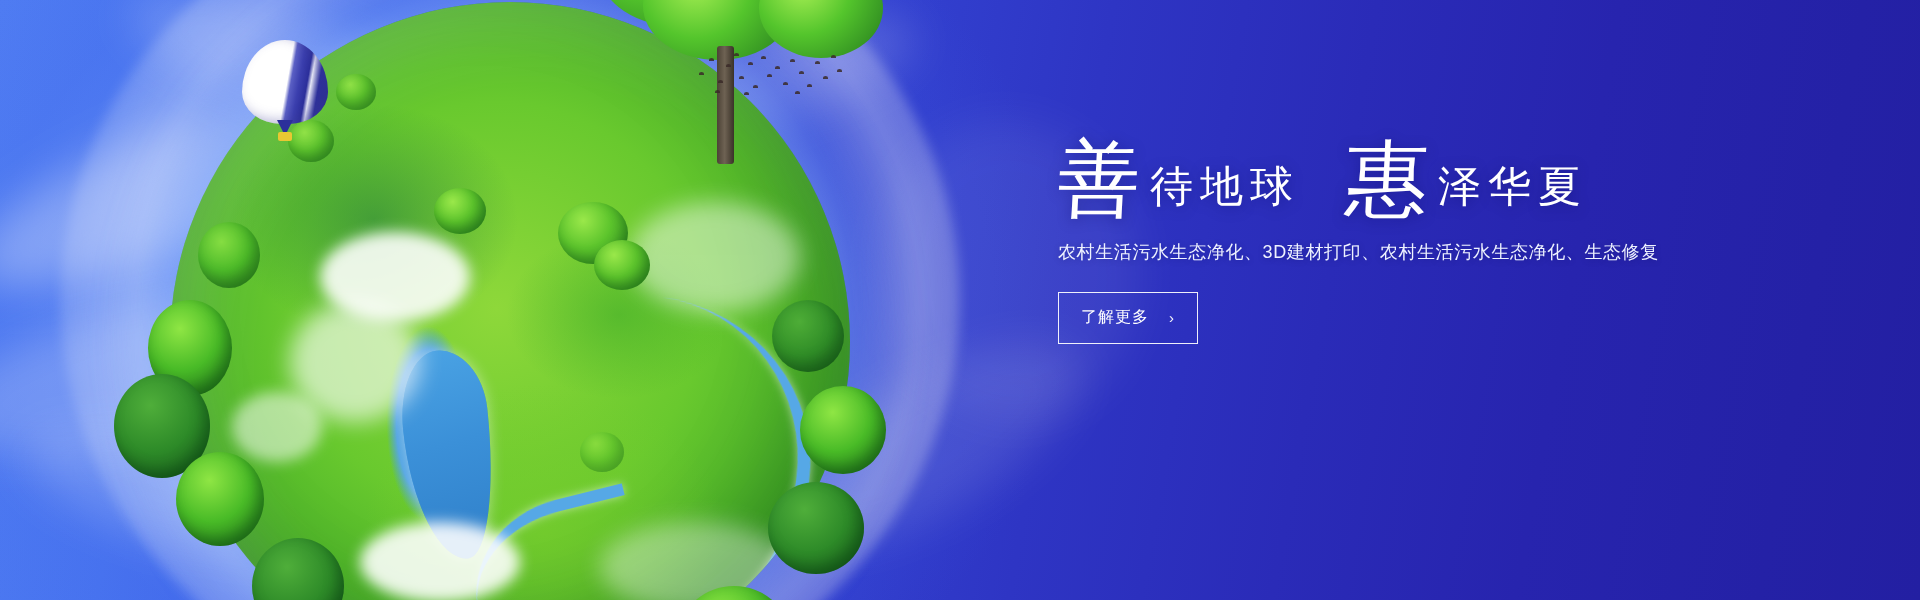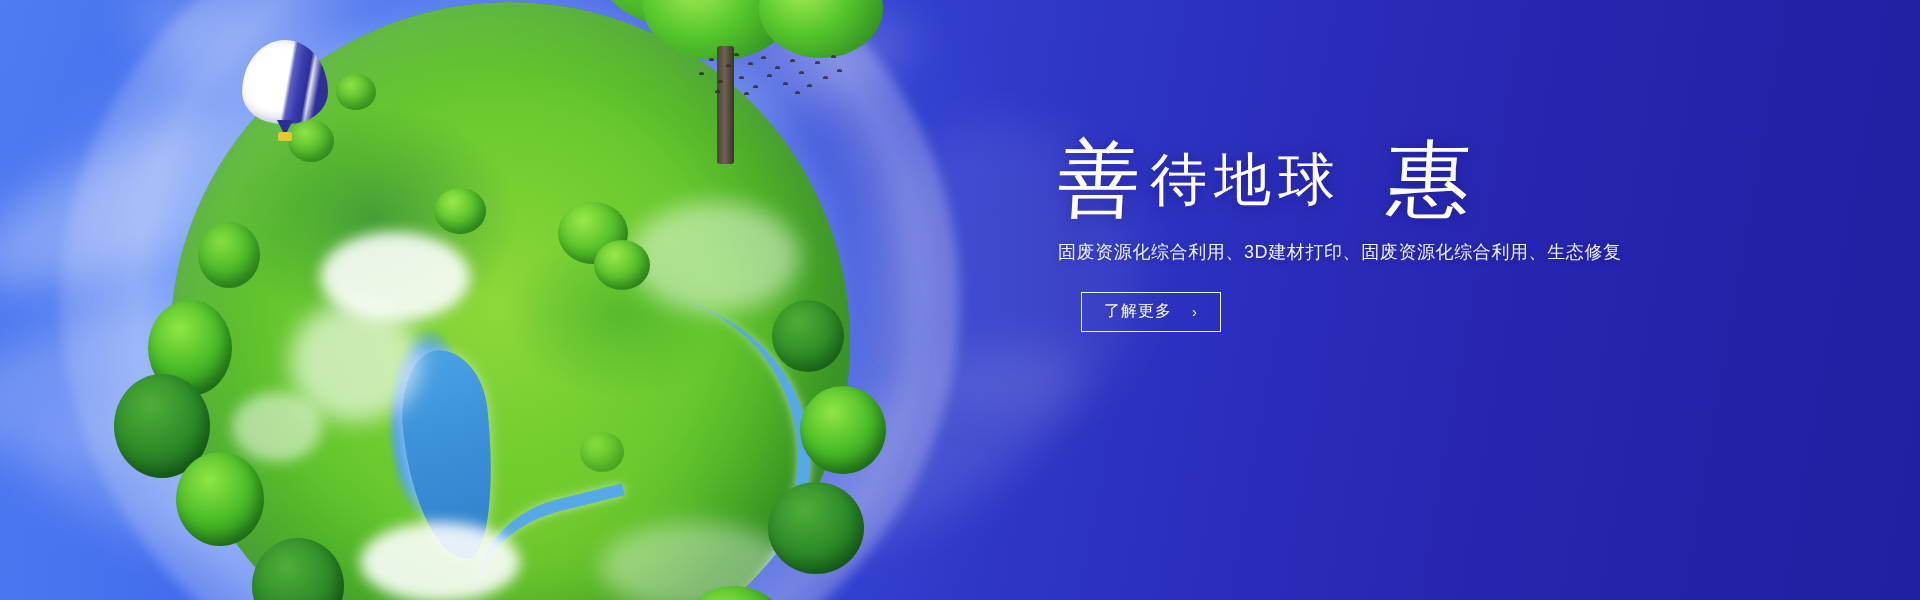--- a/index.html
+++ b/index.html
@@ -156,21 +156,21 @@
     margin-bottom:6px;
   }
   .hl-big{
     font-family:"DejaVu Serif","Liberation Serif",serif;
     font-size:82px;line-height:.95;font-weight:400;
     letter-spacing:0;
     transform:skewX(-3deg);
   }
   .hl-small{
     font-family:"DejaVu Serif","Liberation Serif",serif;
-    font-size:57px;line-height:1;font-weight:400;
+    font-size:43px;line-height:1;font-weight:400;
     letter-spacing:7px;
     padding-bottom:10px;padding-left:10px;
   }
   .hl-gap{width:46px;}
 
   .subtitle{
     color:#ffffff;
     font-size:27px;
     letter-spacing:9px;
     margin-top:16px;
@@ -181,28 +181,27 @@
     color:#eef2ff;
     font-size:18px;
     letter-spacing:.6px;
     margin-top:22px;
     white-space:nowrap;
     text-shadow:0 1px 6px rgba(10,10,80,0.3);
   }
   .cta{
     display:inline-flex;align-items:center;justify-content:center;gap:20px;
     margin-top:28px;
-    width:140px;height:40px;
+    width:140px;height:52px;
     border:1px solid rgba(255,255,255,0.92);
     background:transparent;
     color:#ffffff;
     font-size:16px;letter-spacing:1px;
     cursor:pointer;
     font-family:"Liberation Sans","DejaVu Sans",sans-serif;
-    margin-left:23px;
   }
   .cta .chev{font-size:15px;line-height:1;opacity:.95;}
 </style>
 </head>
 <body>
 
 <div class="banner">
 
   <div class="sky-haze">
     <div class="halo"></div>
@@ -288,24 +287,25 @@
     <div class="bird" style="left:100px;top:41px;"></div>
   </div>
 
   <div class="content">
 
     <div class="headline">
       <span class="hl-big">善</span>
       <span class="hl-small">待地球</span>
       <span class="hl-gap"></span>
       <span class="hl-big">惠</span>
+      <span class="hl-small">泽华夏</span>
     </div>
 
 
-    <div class="desc">固废资源化综合利用、3D建材打印、固废资源化综合利用、生态修复</div>
+    <div class="desc">农村生活污水生态净化、3D建材打印、农村生活污水生态净化、生态修复</div>
 
     <button class="cta">
       <span>了解更多</span>
       <span class="chev">›</span>
     </button>
 
   </div>
 </div>
 
 </body></html>

